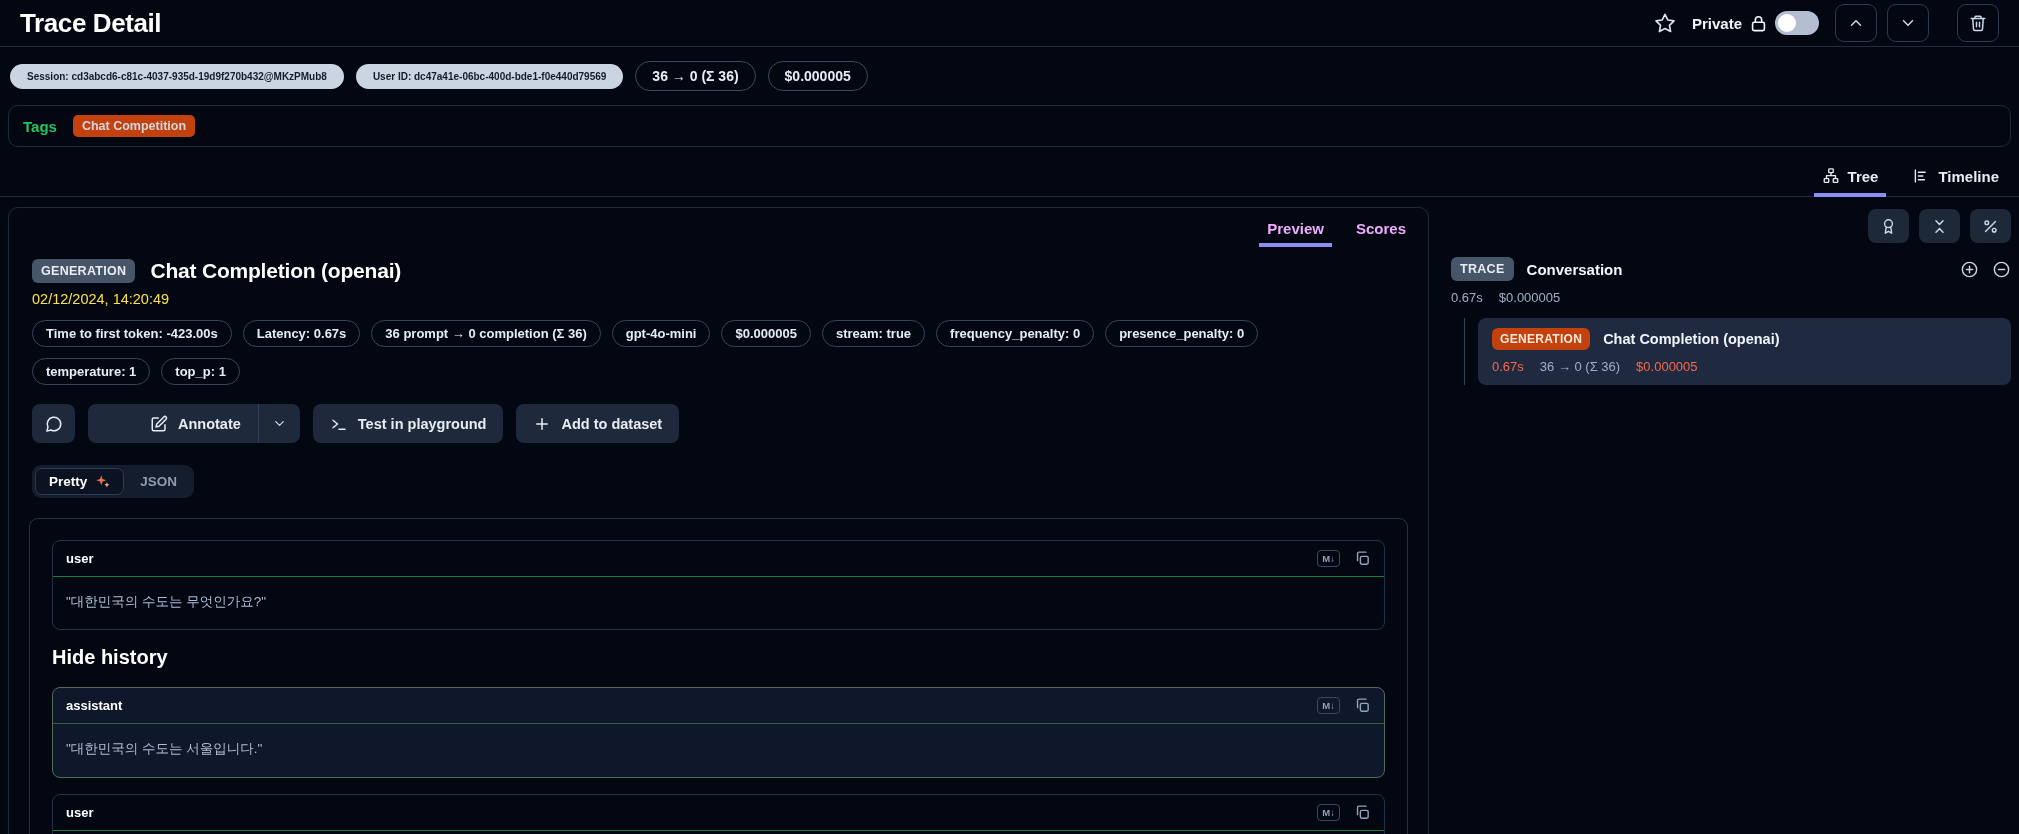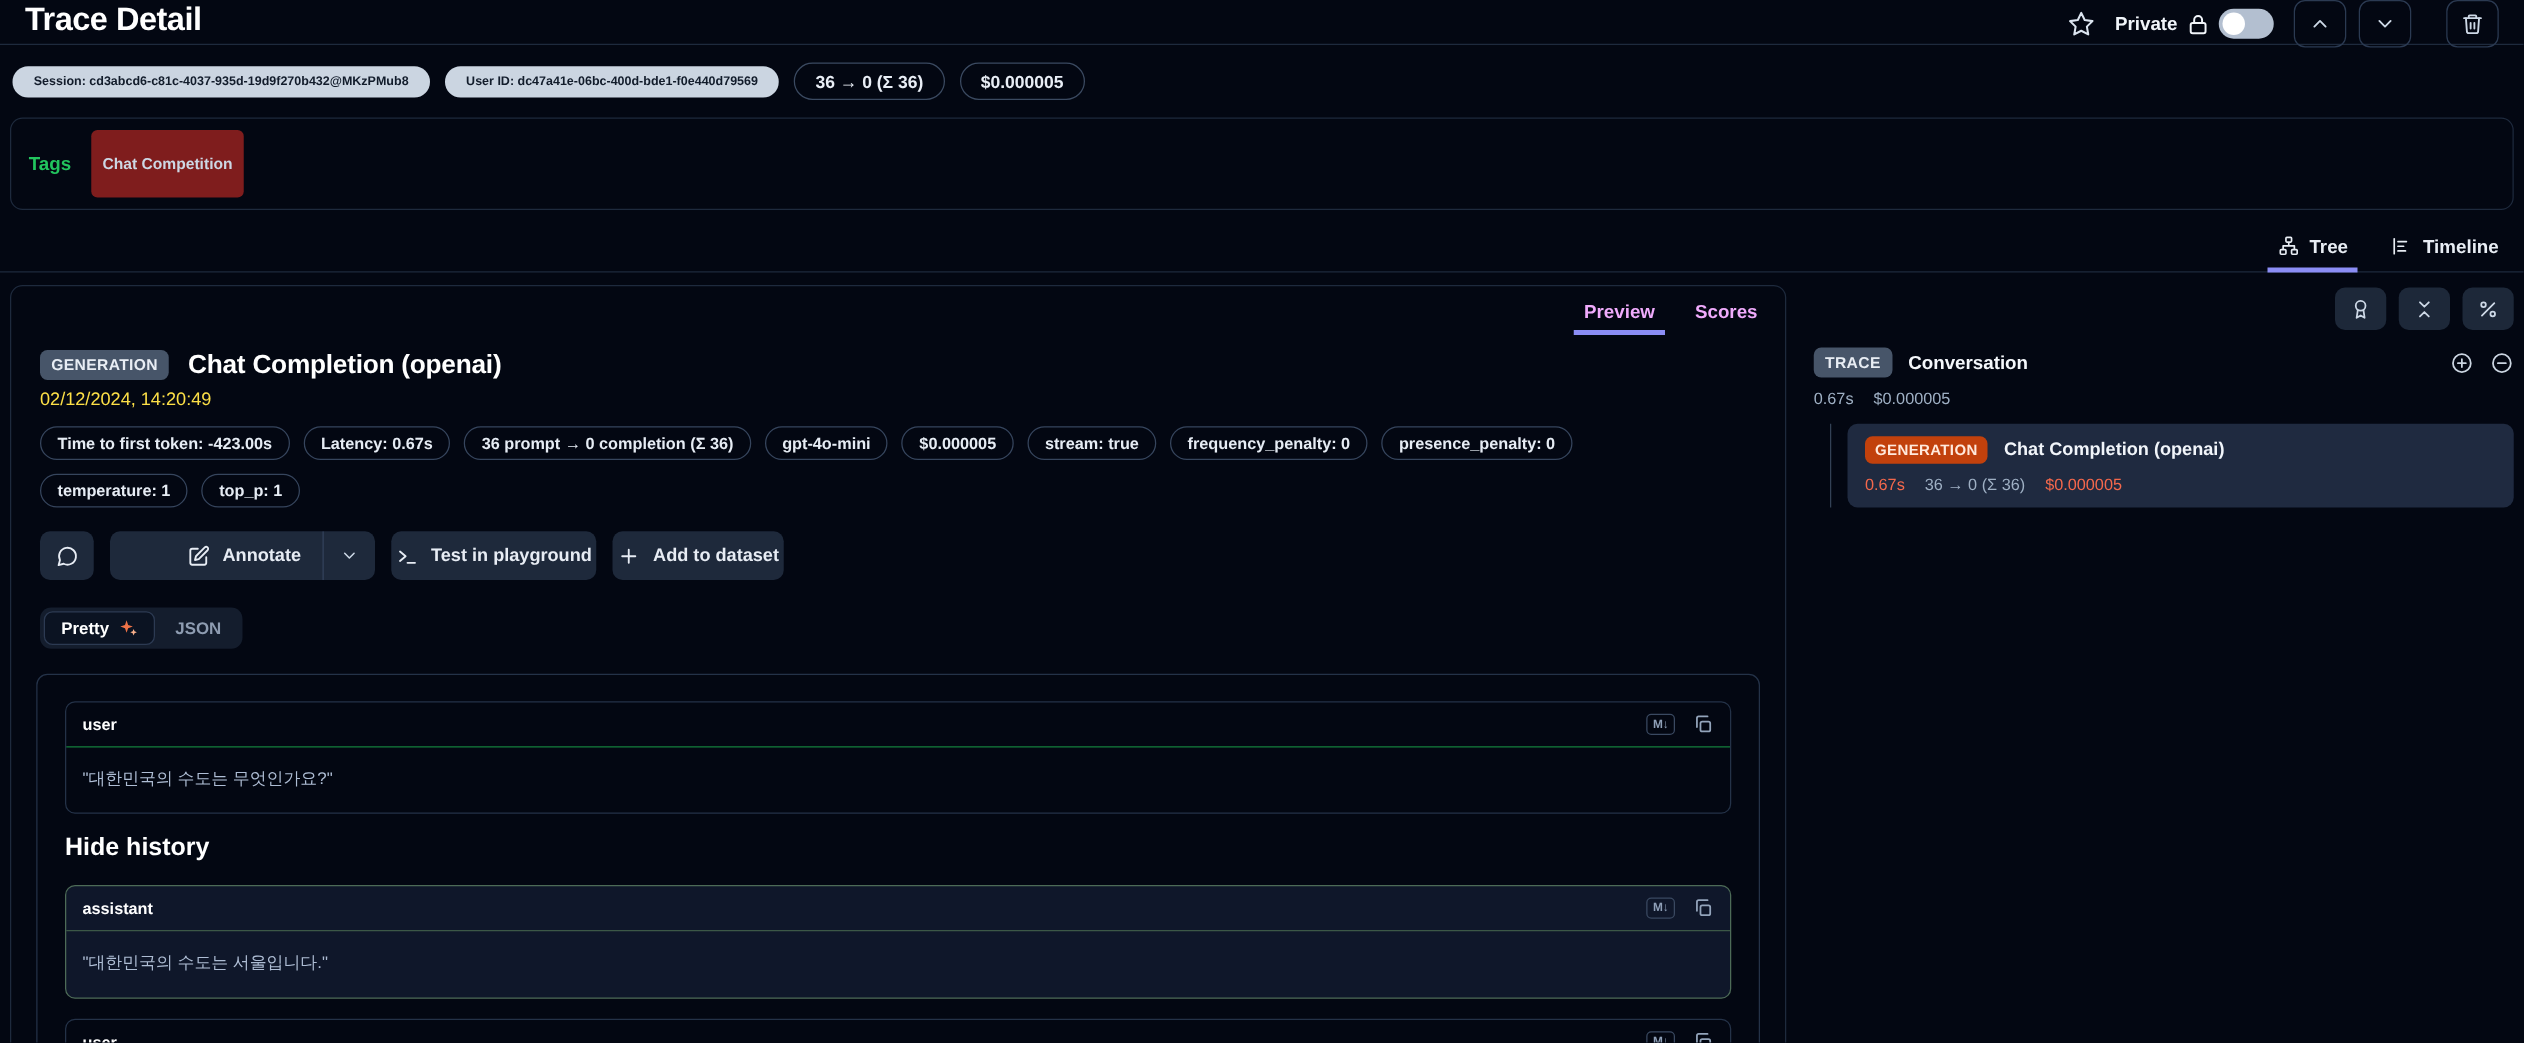--- a/index.html
+++ b/index.html
@@ -5,42 +5,42 @@
   * { margin:0; padding:0; box-sizing:border-box; }
   html,body { background:#030712; }
   body {
     width:2019px; height:834px; overflow:hidden; position:relative;
     font-family:"Liberation Sans", sans-serif; color:#e7edf5;
     -webkit-font-smoothing:antialiased;
   }
   svg { display:block; }
 
   
-  .topbar { display:flex; align-items:flex-start; height:36px; padding:0 20px; border-bottom:1px solid #1e2a3d; }
+  .topbar { display:flex; align-items:center; height:47px; padding:0 20px; border-bottom:1px solid #1e2a3d; }
   .page-title { font-size:26px; font-weight:700; letter-spacing:-0.4px; color:#ffffff; }
   .top-actions { margin-left:auto; display:flex; align-items:center; gap:16px; }
   .star-btn { background:none; border:none; color:#dbe4ef; cursor:pointer; }
   .private-wrap { display:flex; align-items:center; gap:7px; font-size:15px; font-weight:700; color:#f1f5fa; }
   .toggle { width:44px; height:24px; border-radius:12px; background:#b3bfd0; position:relative; border:none; cursor:pointer; }
   .toggle .knob { position:absolute; left:3px; top:3px; width:18px; height:18px; border-radius:50%; background:#ffffff; }
   .nav-btn { width:42px; height:38px; border:1px solid #2b3a52; background:transparent; border-radius:9px;
              display:flex; align-items:center; justify-content:center; color:#cdd8e6; cursor:pointer; }
   .nav-group { display:flex; gap:10px; }
   .nav-group .gap { width:8px; }
 
   
   .id-row { display:flex; align-items:center; gap:12px; padding:14px 10px 12px; }
   .pill { background:#cbd5e1; color:#121c2b; font-weight:700; font-size:10px; padding:7px 17px; border-radius:17px; }
   .pill-outline { border:1px solid #3b4a61; color:#e9eef6; font-weight:700; font-size:14px; padding:6px 16px; border-radius:17px; }
 
   
   .tags-box { margin:2px 8px 10px; border:1px solid #1e2a3d; border-radius:10px; padding:9px 14px;
               display:flex; align-items:center; gap:16px; }
   .tags-label { font-size:15px; font-weight:700; color:#22c55e; }
-  .chip { background:#7f1d1d; color:#cdd7e4; font-weight:700; font-size:12.5px; padding:20px 9px; border-radius:5px; cursor:pointer; }
+  .chip { background:#c2410c; color:#cdd7e4; font-weight:700; font-size:12.5px; padding:4px 9px; border-radius:5px; cursor:pointer; }
 
   
   .view-tabs { display:flex; justify-content:flex-end; align-items:flex-end; gap:30px; padding:4px 18px 0; border-bottom:1px solid #1e2a3d; }
   .vtab { display:flex; align-items:center; gap:8px; font-size:15px; font-weight:600; color:#e8edf4;
           padding:6px 2px 11px; position:relative; background:none; border:none; cursor:pointer; }
   .vtab.active::after { content:''; position:absolute; left:-6px; right:-6px; bottom:-1px; height:4px; background:#8b8df5; }
 
   
   .content { display:flex; align-items:flex-start; gap:22px; margin:10px 8px 0; }
 
@@ -52,21 +52,21 @@
 
   .obs-title-row { display:flex; align-items:center; gap:15px; padding:0 23px; margin-top:12px; }
   .type-badge { background:#475569; color:#e8edf4; font-weight:700; font-size:12.5px; padding:5px 9px; border-radius:6px; letter-spacing:0.3px; }
   .obs-title { font-size:21px; font-weight:700; color:#ffffff; letter-spacing:-0.2px; }
   .obs-date { padding:0 23px; margin-top:8px; color:#fde047; font-size:14.5px; }
   .obs-badges { padding:0 23px; margin-top:13px; display:flex; flex-wrap:wrap; gap:11px; max-width:1360px; }
   .obadge { border:1px solid #36455d; border-radius:15px; padding:5px 13px; font-size:13px; font-weight:700; color:#e6ecf4; white-space:nowrap; }
 
   .actions-row { padding:0 23px; margin-top:19px; display:flex; gap:13px; }
   .abtn { background:#1e293b; border:none; border-radius:8px; color:#e7ecf4; font-weight:600; font-size:14.5px;
-          height:39px; display:flex; align-items:center; gap:10px; padding:0 4px; cursor:pointer; font-family:inherit; }
+          height:39px; display:flex; align-items:center; gap:10px; padding:0 17px; cursor:pointer; font-family:inherit; }
   .abtn.icon-only { width:43px; justify-content:center; padding:0; }
   .split { display:flex; align-items:stretch; background:#1e293b; border-radius:8px; overflow:hidden;padding-left:45px; }
   .split .left { display:flex; align-items:center; gap:10px; padding:0 17px; background:none; border:none; color:#e7ecf4;
                  font-weight:600; font-size:14.5px; cursor:pointer; font-family:inherit; }
   .split .vdiv { width:1px; background:#33425c; }
   .split .right { display:flex; align-items:center; padding:0 13px; background:none; border:none; color:#cdd8e6; cursor:pointer; }
 
   .format-tabs { margin:22px 23px 0; display:inline-flex; background:#141d2d; border-radius:9px; padding:3px; gap:2px; }
   .ftab { padding:5px 13px; border-radius:7px; font-size:13.5px; font-weight:700; color:#8e9cb1;
           display:flex; align-items:center; gap:8px; background:none; border:1px solid transparent; cursor:pointer; font-family:inherit; }

